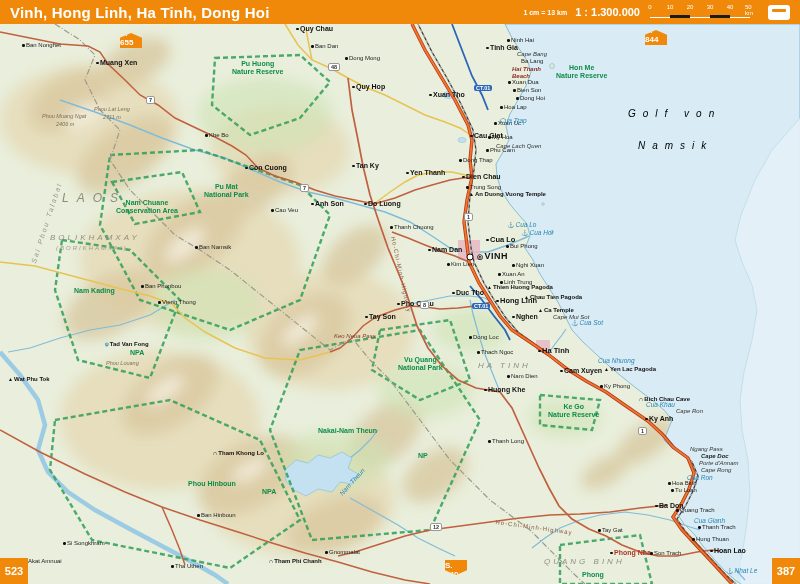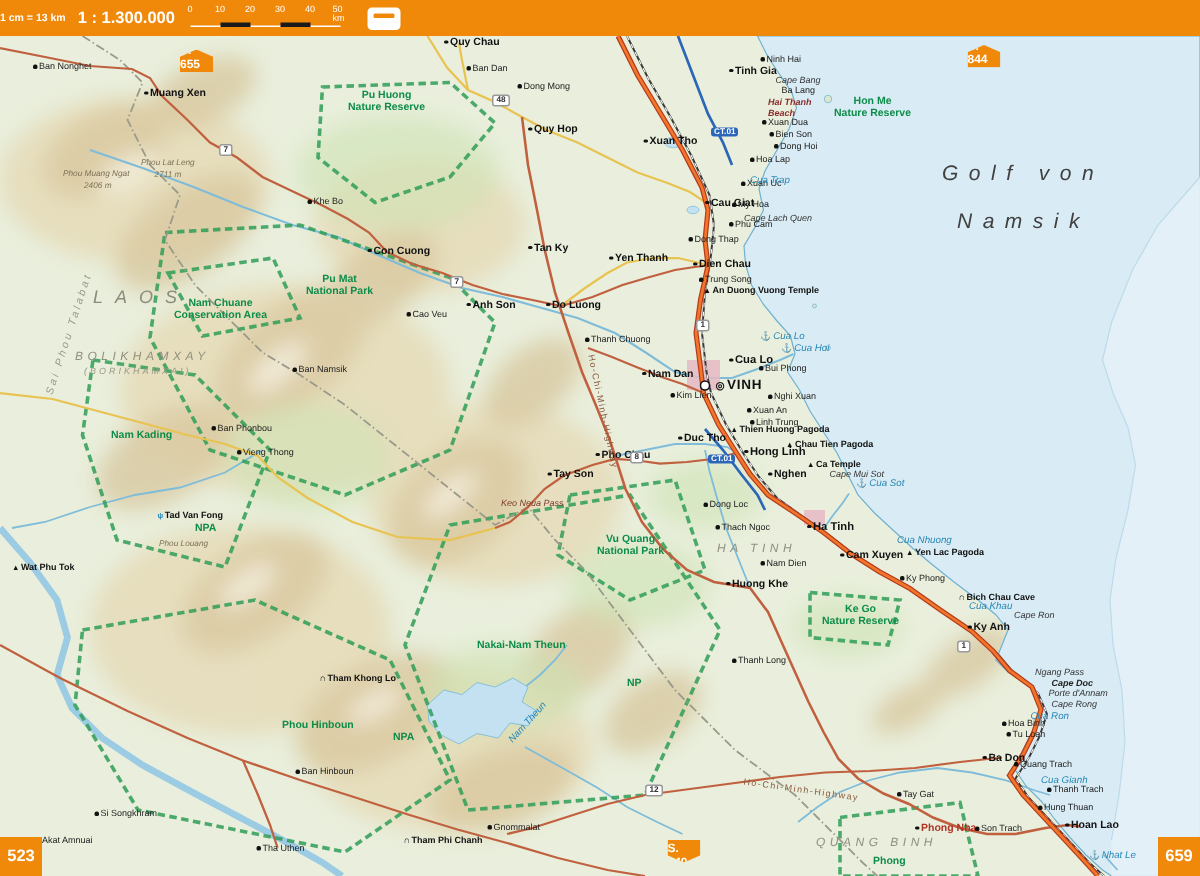--- a/index.html
+++ b/index.html
@@ -23,21 +23,21 @@
   
   .pref{position:absolute;z-index:35;background:#f0890a;color:#fff;font-weight:bold;font-size:8px;
         width:22px;height:15px;display:flex;align-items:flex-end;justify-content:center;padding-bottom:1px;box-sizing:border-box;}
   .pref.up{clip-path:polygon(50% 0,100% 32%,100% 100%,0 100%,0 32%);}
   .pref.down{clip-path:polygon(0 0,100% 0,100% 68%,50% 100%,0 68%);align-items:flex-start;padding-top:1px;}
   .corner{position:absolute;z-index:35;background:#f0890a;color:#fff;font-weight:bold;font-size:11px;
           width:28px;height:26px;display:flex;align-items:center;justify-content:center;}
   
   #labels{position:absolute;left:0;top:0;width:800px;height:584px;z-index:20;}
   .lbl{position:absolute;white-space:pre-line;line-height:1.1;transform-origin:0 0;color:#1a1a1a;}
-  .sea{font-size:14px;font-style:italic;letter-spacing:7px;color:#404040;}
+  .sea{font-size:10px;font-style:italic;letter-spacing:7px;color:#000000;}
   .region-big{font-size:12px;letter-spacing:8px;color:#8c8c7a;font-style:italic;}
   .region{font-size:8px;letter-spacing:3px;color:#90907e;font-style:italic;}
   .region-sub{font-size:6px;letter-spacing:2px;color:#9a9a88;font-style:italic;}
   .range{font-size:7px;font-style:italic;color:#9a9a88;letter-spacing:2px;}
   .park{font-size:7px;font-weight:bold;color:#0e8c4a;text-align:center;}
   .city-major{font-size:9px;font-weight:bold;letter-spacing:.5px;color:#111;}
   .city{font-size:7.5px;font-weight:bold;color:#111;}
   .town{font-size:7px;font-weight:bold;color:#111;}
   .town-red{font-size:7px;font-weight:bold;color:#b03324;}
   .village{font-size:6px;color:#222;}
@@ -339,20 +339,21 @@
       <span class="lbl shield" style="left: 420px; top: 301px;">8</span>
       <span class="lbl shield" style="left: 328px; top: 63px;">48</span>
       <span class="lbl shield" style="left: 464px; top: 213px;">1</span>
       <span class="lbl shield" style="left: 638px; top: 427px;">1</span>
       <span class="lbl shield" style="left: 430px; top: 523px;">12</span>
       <span class="lbl shield-blue" style="left: 474px; top: 85px;">CT.01</span>
       <span class="lbl shield-blue" style="left: 472px; top: 303px;">CT.01</span>
     </div>
 
   <div id="topbar" style="background: rgb(240, 137, 10);">
+    <div id="title">Vinh, Hong Linh, Ha Tinh, Dong Hoi</div>
     <div id="scalebox">
       <span id="scale-cm">1 cm = 13 km</span>
       <span id="scale-ratio">1 : 1.300.000</span>
       <div id="scalebar">
         <div class="tickrow">
             <span class="tick" style="left: 2px;">0</span>
             <span class="tick" style="left: 22px;">10</span>
             <span class="tick" style="left: 42px;">20</span>
             <span class="tick" style="left: 62px;">30</span>
             <span class="tick" style="left: 82px;">40</span>
@@ -367,15 +368,15 @@
         </div>
       </div>
       <div id="logo"></div>
     </div>
   </div>
 
   <div class="pref up" style="left:120px;top:33px;">S. 655</div>
   <div class="pref up" style="left:645px;top:30px;">S. 844</div>
   <div class="pref down" style="left:445px;top:560px;">S. 940</div>
   <div class="corner" style="left:0;top:558px;">523</div>
-  <div class="corner" style="left:772px;top:558px;">659</div>
+  <div class="corner" style="left:772px;top:558px;">387</div>
 
 </div>
 
 </body></html>

